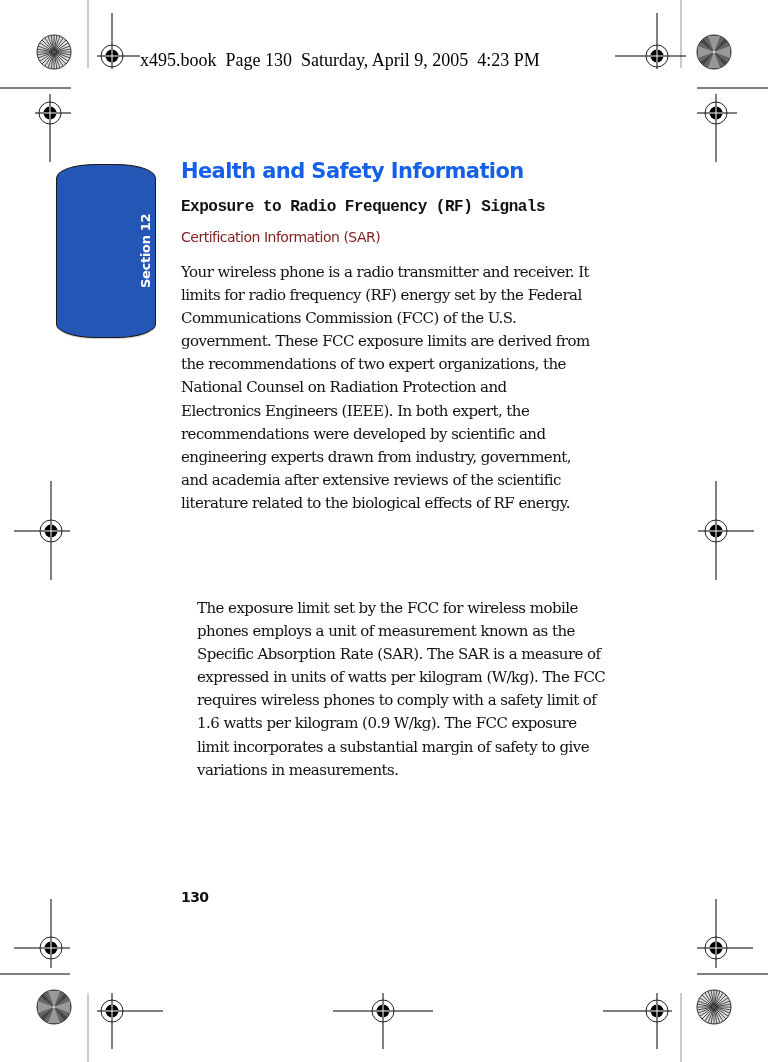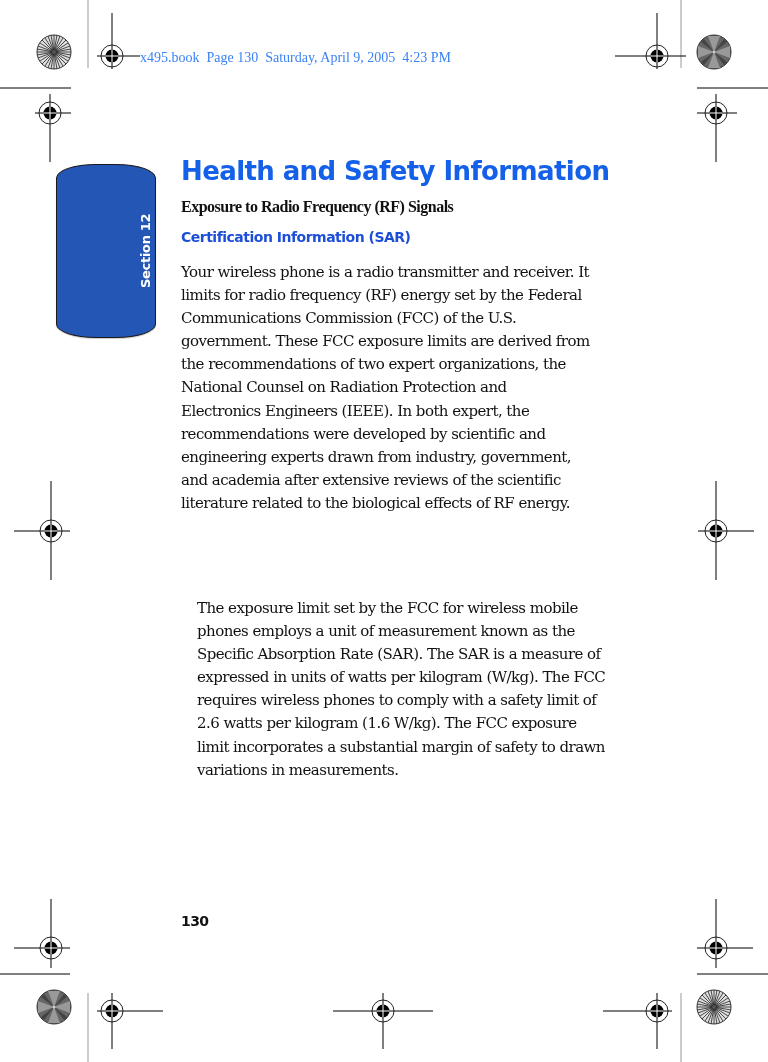--- a/index.html
+++ b/index.html
@@ -1,57 +1,57 @@
 <!DOCTYPE html>
 <html><head>
 <meta charset="utf-8">
 <style>
   html, body { margin: 0; padding: 0; background: #ffffff; }
   body { width: 768px; height: 1062px; position: relative; overflow: hidden; }
   .marks { position: absolute; left: 0; top: 0; width: 768px; height: 1062px; }
   .slug {
     position: absolute; left: 140px; top: 50px;
-    font-family: "Liberation Serif", serif; font-size: 14px; color: #3b82f6;
+    font-family: "Liberation Serif", serif; font-size: 18px; color: #000000;
     white-space: pre;
   }
   .tab {
     position: absolute; left: 56px; top: 164px; width: 98px; height: 172px;
     background: #2456b5; border: 1.5px solid #1a1a1a;
     border-radius: 40px / 14px;
     box-shadow: 0 1px 1px rgba(0,0,0,0.2);
   }
   .tab-label {
     position: absolute; left: 80px; top: 56px; width: 16px; height: 60px;
     writing-mode: vertical-rl; transform: rotate(180deg);
     font-family: "DejaVu Sans", sans-serif; font-weight: bold; font-size: 13px;
     color: #ffffff; letter-spacing: -0.3px; white-space: nowrap;
     display: flex; align-items: center; justify-content: center;
   }
   .content { position: absolute; left: 181px; top: 156px; width: 462px; }
   .h1 {
-    font-family: "DejaVu Sans", sans-serif; font-weight: bold; font-size: 26px;
+    font-family: "DejaVu Sans", sans-serif; font-weight: bold; font-size: 21px;
     color: #1560e8; letter-spacing: -0.6px; margin: 0; line-height: 30px;
   }
   .h2 {
-    font-family: Liberation Serif, serif; font-weight: bold; font-size: 16px;
+    font-family: Liberation Mono, monospace; font-weight: bold; font-size: 16px;
     color: #111; letter-spacing: -0.5px; margin: 10px 0 0 0; line-height: 22px;
   }
   .h3 {
-    font-family: "DejaVu Sans", sans-serif; font-weight: bold; font-size: 14px;
-    color: #1d4ed8; letter-spacing: -0.5px; margin: 9px 0 0 0; line-height: 20px;
+    font-family: "DejaVu Sans", sans-serif; font-weight: normal; font-size: 14px;
+    color: #7f1d1d; letter-spacing: -0.5px; margin: 9px 0 0 0; line-height: 20px;
   }
   .para {
     font-family: "DejaVu Serif", serif; font-size: 15px; line-height: 23.1px;
     color: #111; margin: 0; text-align: justify; letter-spacing: -0.55px;
   }
   .para .ln { display: block; white-space: nowrap; }
   .p1 { position: absolute; left: 181px; top: 261px; width: 462px; }
   .p2 { position: absolute; left: 181px; top: 597px; width: 462px; margin-left: 16px; }
   .folio {
-    position: absolute; left: 181px; top: 913px;
+    position: absolute; left: 181px; top: 889px;
     font-family: "DejaVu Sans", sans-serif; font-weight: bold; font-size: 14px;
     color: #111; letter-spacing: -0.6px;
   }
 </style>
 </head>
 <body>
 
 <svg class="marks" viewBox="0 0 768 1062" xmlns="http://www.w3.org/2000/svg">
   <defs>
     <g id="reg">
@@ -166,18 +166,18 @@
   <span class="ln">and academia after extensive reviews of the scientific</span>
   <span class="ln">literature related to the biological effects of RF energy.</span>
 </p>
 
 <p class="para p2">
   <span class="ln">The exposure limit set by the FCC for wireless mobile</span>
   <span class="ln">phones employs a unit of measurement known as the</span>
   <span class="ln">Specific Absorption Rate (SAR). The SAR is a measure of</span>
   <span class="ln">expressed in units of watts per kilogram (W/kg). The FCC</span>
   <span class="ln">requires wireless phones to comply with a safety limit of</span>
-  <span class="ln">2.6 watts per kilogram (1.6 W/kg). The FCC exposure</span>
-  <span class="ln">limit incorporates a substantial margin of safety to drawn</span>
+  <span class="ln">1.6 watts per kilogram (0.9 W/kg). The FCC exposure</span>
+  <span class="ln">limit incorporates a substantial margin of safety to give</span>
   <span class="ln">variations in measurements.</span>
 </p>
 
 <div class="folio">130</div>
 
 </body></html>

